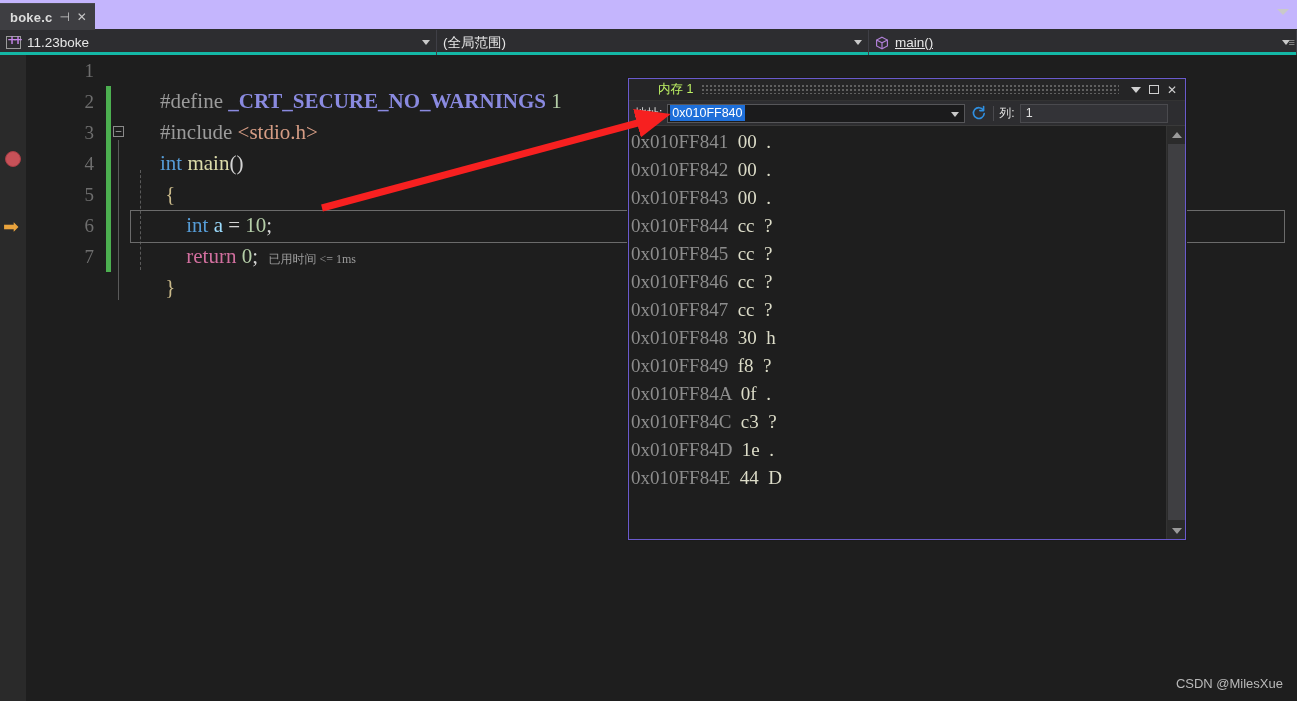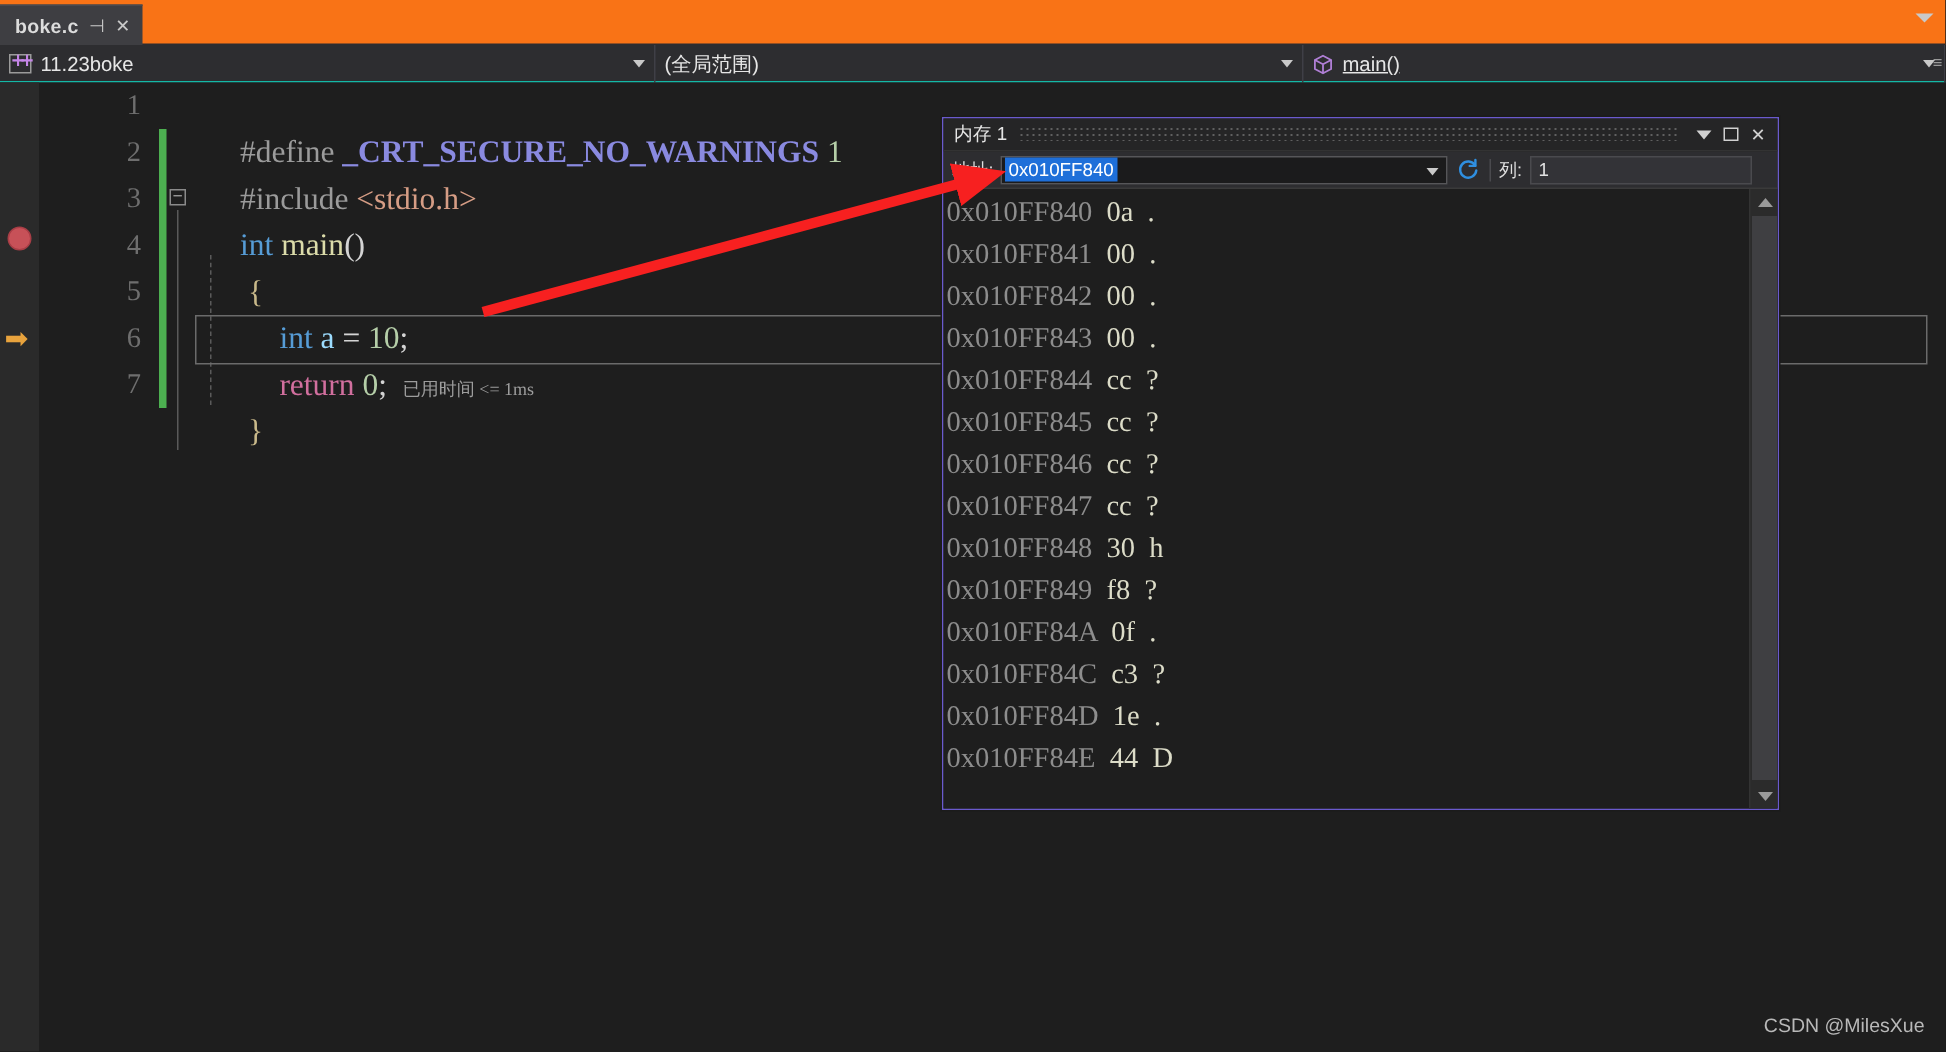--- a/index.html
+++ b/index.html
@@ -11,21 +11,21 @@
   }
   .app {
     position: relative;
     width: 1297px; height: 701px;
     background: #1e1e1e;
   }
 
   
   .tabstrip {
     position: absolute; left: 0; top: 0; width: 1297px; height: 30px;
-    background: #f97316;
+    background: #c4b5fd;
     border-bottom: 1px solid #2d2d30;
   }
   .tab {
     position: absolute; left: 0; top: 3px; height: 27px;
     display: flex; align-items: center; gap: 7px;
     padding: 0 8px 0 10px;
     background: #3e3e42;
     color: #cfcfcf;
     font-size: 13px;
     border-top: 1px solid #4a4a4f;
@@ -38,21 +38,21 @@
     width: 0; height: 0;
     border-left: 6px solid transparent;
     border-right: 6px solid transparent;
     border-top: 6px solid #c9c9c9;
   }
 
   
   .navbar {
     position: absolute; left: 0; top: 30px; width: 1297px; height: 25px;
     background: #2d2d30;
-    border-bottom: 1px solid #14b8a6;
+    border-bottom: 3px solid #14b8a6;
     display: flex; align-items: stretch;
   }
   .nav-combo {
     position: relative;
     display: flex; align-items: center; gap: 6px;
     height: 25px;
     padding: 0 6px;
     color: #e6e6e6;
     font-size: 13.5px;
     border-right: 1px solid #3f3f46;
@@ -182,21 +182,21 @@
     border: 1px solid #6a5acd;
     box-shadow: 0 0 0 1px #1b1b1b;
   }
   .mem-title {
     position: relative;
     height: 22px; background: #252526;
     display: flex; align-items: center;
     padding: 0 4px 0 7px;
     border-bottom: 1px solid #333;
   }
-  .mem-title .mt-text { color: #e5e5e5; font-size: 12.5px; white-space: nowrap; }
+  .mem-title .mt-text { color: #bef264; font-size: 12.5px; white-space: nowrap; margin-left: 22px; }
   .mem-title .mt-dots {
     flex: 1; height: 9px; margin: 0 8px;
     background-image: radial-gradient(#6a6a6a 0.9px, transparent 1px);
     background-size: 4px 4px;
     background-position: 0 3px;
     opacity: .85;
   }
   .mt-btn {
     width: 18px; height: 18px;
     display: flex; align-items: center; justify-content: center;
@@ -427,21 +427,20 @@
       <span class="tb-sep"></span>
       <span class="tb-label">列:</span>
       <span class="cols-combo">
         <span>1</span>
         <span class="combo-chevron2"></span>
       </span>
     </div>
 
     <div class="mem-body">
       <div class="mem-rows" id="mem-rows">
-          <div class="mem-row"><span class="mr-addr">0x010FF840</span>  <span class="mr-hex">0a</span>  <span class="mr-ascii">.</span></div>
           <div class="mem-row"><span class="mr-addr">0x010FF841</span>  <span class="mr-hex">00</span>  <span class="mr-ascii">.</span></div>
           <div class="mem-row"><span class="mr-addr">0x010FF842</span>  <span class="mr-hex">00</span>  <span class="mr-ascii">.</span></div>
           <div class="mem-row"><span class="mr-addr">0x010FF843</span>  <span class="mr-hex">00</span>  <span class="mr-ascii">.</span></div>
           <div class="mem-row"><span class="mr-addr">0x010FF844</span>  <span class="mr-hex">cc</span>  <span class="mr-ascii">?</span></div>
           <div class="mem-row"><span class="mr-addr">0x010FF845</span>  <span class="mr-hex">cc</span>  <span class="mr-ascii">?</span></div>
           <div class="mem-row"><span class="mr-addr">0x010FF846</span>  <span class="mr-hex">cc</span>  <span class="mr-ascii">?</span></div>
           <div class="mem-row"><span class="mr-addr">0x010FF847</span>  <span class="mr-hex">cc</span>  <span class="mr-ascii">?</span></div>
           <div class="mem-row"><span class="mr-addr">0x010FF848</span>  <span class="mr-hex">30</span>  <span class="mr-ascii">h</span></div>
           <div class="mem-row"><span class="mr-addr">0x010FF849</span>  <span class="mr-hex">f8</span>  <span class="mr-ascii">?</span></div>
           <div class="mem-row"><span class="mr-addr">0x010FF84A</span>  <span class="mr-hex">0f</span>  <span class="mr-ascii">.</span></div>

